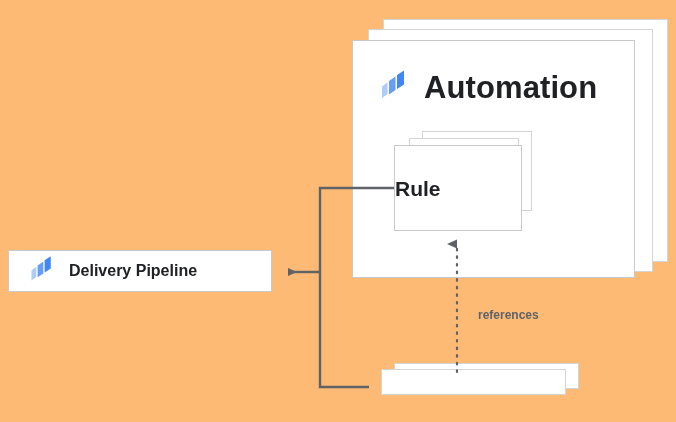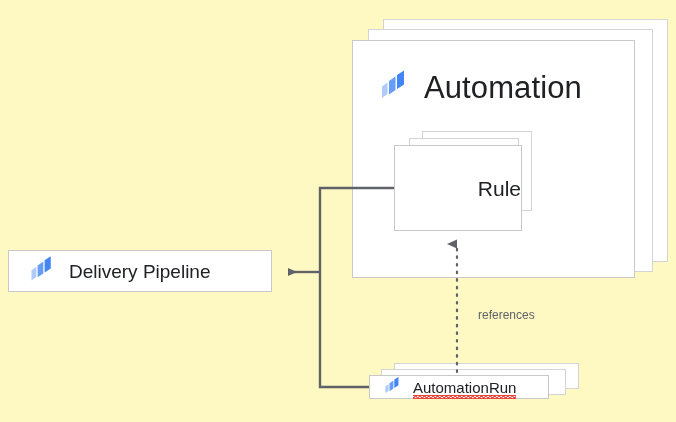--- a/index.html
+++ b/index.html
@@ -9,22 +9,23 @@
     background: #ffffff;
   }
   body {
     font-family: "Liberation Sans", sans-serif;
     -webkit-font-smoothing: antialiased;
   }
   #canvas {
     position: relative;
     width: 676px;
     height: 422px;
-    background: #fef9c3;
+    background: #fdba74;
     overflow: hidden;
+    font-weight: bold;
   }
 
   
   .card {
     position: absolute;
     background: #ffffff;
     border: 1px solid #c9c9c9;
     box-sizing: border-box;
   }
   .card.back {
@@ -52,36 +53,36 @@
     line-height: 1;
     letter-spacing: 0.1px;
     white-space: nowrap;
   }
 
   
   .rule-back2 { left: 422px; top: 131px; width: 110px; height: 80px; }
   .rule-back1 { left: 409px; top: 138px; width: 110px; height: 80px; }
   .rule-front {
     left: 394px; top: 145px; width: 128px; height: 86px;
-    display: flex; align-items: center; justify-content: flex-end;
+    display: flex; align-items: center; justify-content: flex-start;
   }
   .rule-label {
     font-size: 21px;
     color: #202124;
     line-height: 1;
   }
 
   
   .dp-box {
     left: 8px; top: 250px; width: 264px; height: 42px;
     display: flex; align-items: center; gap: 13px;
     padding-left: 19px;
   }
   .dp-label {
-    font-size: 19px;
+    font-size: 16px;
     color: #202124;
     line-height: 1;
     white-space: nowrap;
   }
 
   
   .ar-back2 { left: 394px; top: 363px; width: 185px; height: 26px; }
   .ar-back1 { left: 381px; top: 369px; width: 185px; height: 26px; }
   .ar-front {
     left: 369px; top: 375px; width: 180px; height: 24px;
@@ -172,30 +173,20 @@
         <polygon points="4,17.5 9.5,13.5 9.5,25 4,29" fill="#aecbfa"></polygon>
         <polygon points="11,12 17.5,7.5 17.5,21 11,25.5" fill="#669df6"></polygon>
         <polygon points="19,6 26,1.5 26,15.5 19,20" fill="#4285f4"></polygon>
       </svg>
     </span>
     <span class="dp-label">Delivery Pipeline</span>
   </div>
 
   <div class="card back ar-back2"></div>
   <div class="card back ar-back1"></div>
-  <div class="card ar-front">
-    <span class="cd-icon">
-      <svg width="19" height="19" viewBox="0 0 32 32" aria-hidden="true">
-        <polygon points="4,17.5 9.5,13.5 9.5,25 4,29" fill="#aecbfa"></polygon>
-        <polygon points="11,12 17.5,7.5 17.5,21 11,25.5" fill="#669df6"></polygon>
-        <polygon points="19,6 26,1.5 26,15.5 19,20" fill="#4285f4"></polygon>
-      </svg>
-    </span>
-    <span class="ar-label">AutomationRun</span>
-  </div>
 
   <svg id="connectors" viewBox="0 0 676 422" xmlns="http://www.w3.org/2000/svg">
     <defs>
       <marker id="arrow-left" markerWidth="10" markerHeight="10" refX="9" refY="4" orient="auto" markerUnits="userSpaceOnUse">
         <path d="M9,0 L9,8 L0,4 Z" fill="#5f6368"></path>
       </marker>
       <marker id="arrow-up" markerWidth="11" markerHeight="11" refX="4.5" refY="10" orient="auto" markerUnits="userSpaceOnUse">
         <path d="M0,10 L9,10 L4.5,0 Z" fill="#5f6368"></path>
       </marker>
     </defs>

